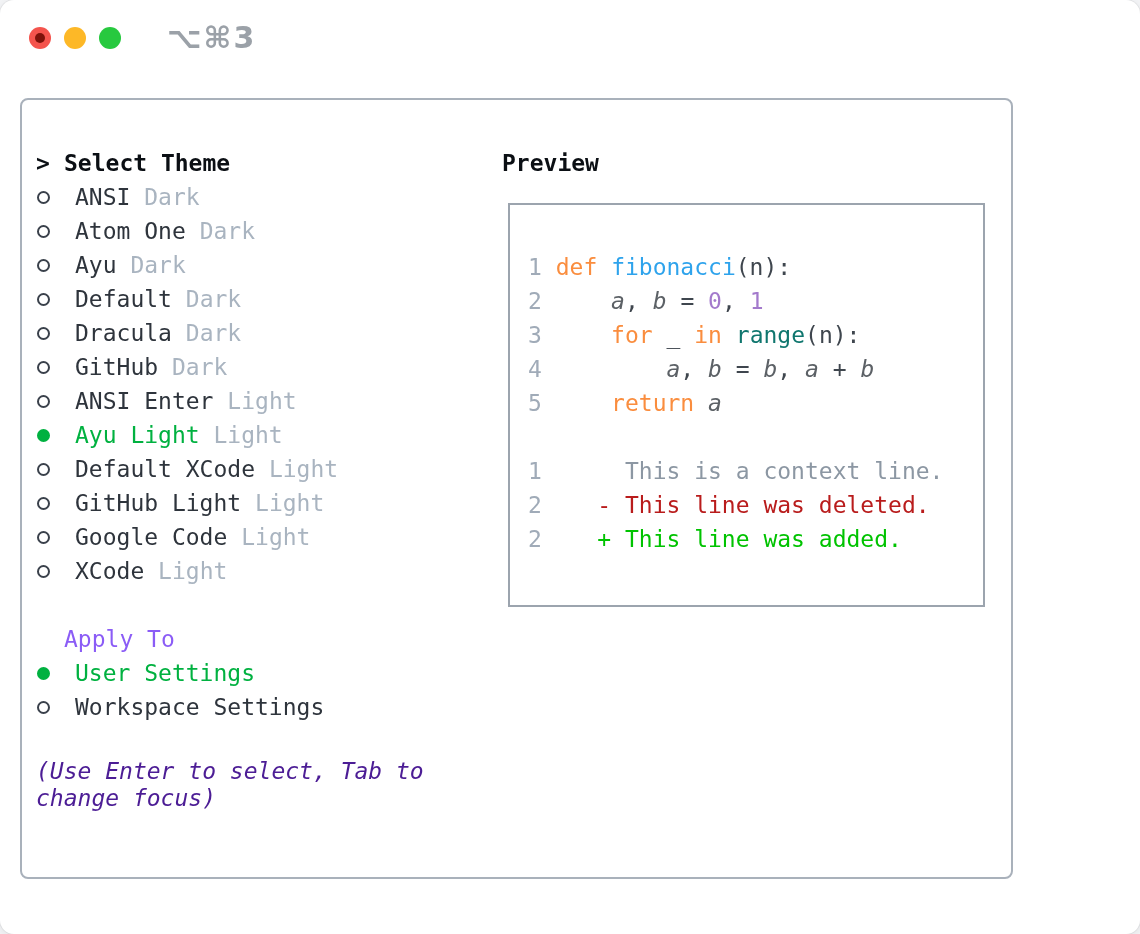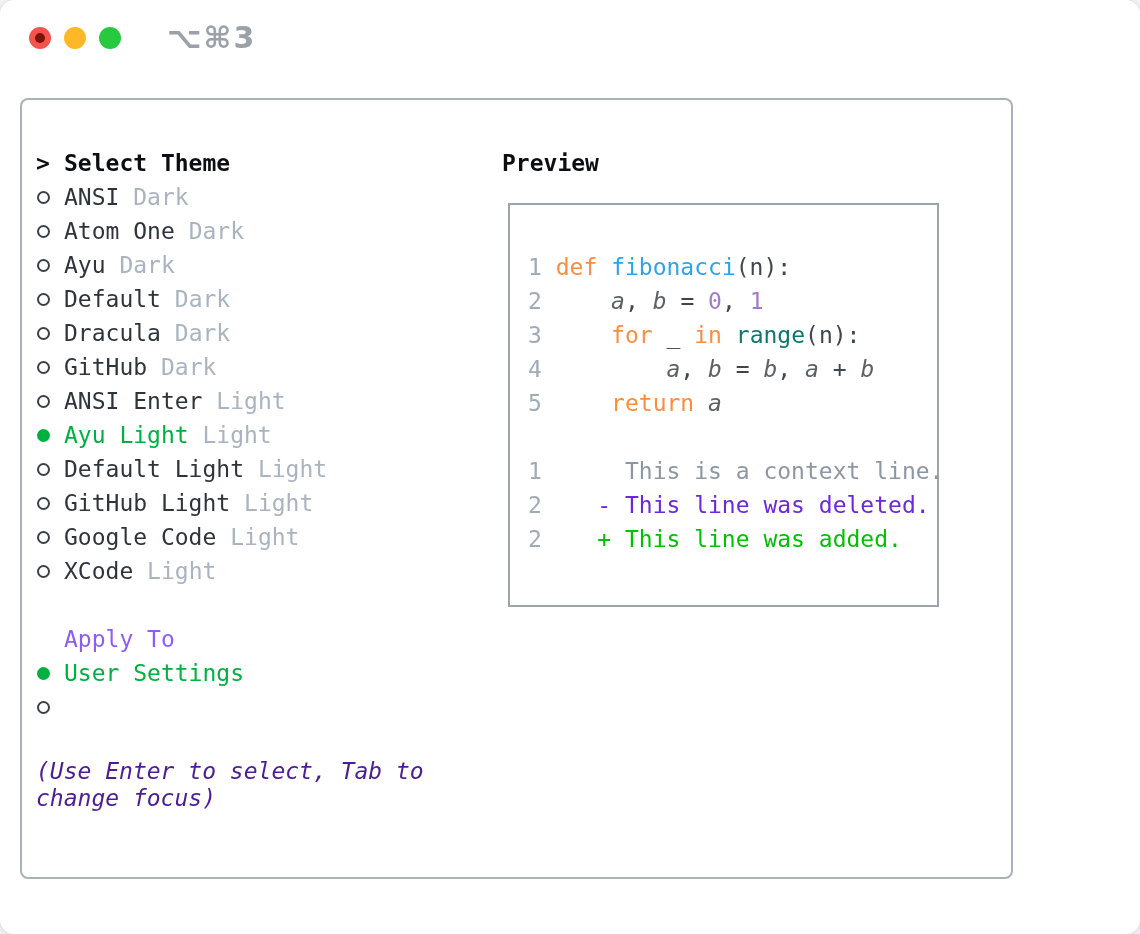--- a/index.html
+++ b/index.html
@@ -25,43 +25,43 @@
     border:2px solid #a9b1bb;border-radius:8px;background:#fff;box-sizing:border-box;
   }
   
   .left-col{position:absolute;left:36px;top:146px;font-size:23px;line-height:34px;color:#2e343c;}
   .row{display:flex;align-items:center;height:34px;white-space:pre;}
   .bullet-cell{width:28px;display:flex;align-items:center;flex:none;}
   .cursor{font-weight:bold;color:#0b0f14;}
   .radio{width:13px;height:13px;border:2px solid #3a414b;border-radius:50%;box-sizing:border-box;margin-left:1px;}
   .radio.sel{background:#00b140;border-color:#00b140;}
   .hdr{font-weight:bold;color:#0b0f14;}
-  .item-name{color:#2e343c;}
+  .item-name{color:#2e343c;margin-left:11px;}
   .item-name.sel{color:#00b140;}
   .variant{color:#a9b4c0;}
   .subhdr{color:#8b5cf6;}
   .spacer{height:34px;}
   .hint{width:420px;color:#4c1d95;white-space:normal;line-height:27px;font-style:italic;}
   
   .preview-title{position:absolute;left:502px;top:146px;height:34px;line-height:34px;font-size:23px;font-weight:bold;color:#0b0f14;}
   .preview-box{
-    position:absolute;left:508px;top:203px;width:431px;height:404px;
+    position:absolute;left:508px;top:203px;width:477px;height:404px;
     border:2px solid #9ca4ae;background:#fff;box-sizing:border-box;
   }
   .code{position:absolute;left:18px;top:45px;font-size:23px;line-height:34px;}
   .line{height:34px;white-space:pre;color:#5c6166;}
   .tk-ln{color:#a0abb8;}
   .tk-kw{color:#fa8d3e;}
   .tk-fn{color:#2ea3ec;}
   .tk-num{color:#a37acc;}
   .tk-call{color:#0f766e;}
   .tk-var{color:#5c6166;font-style:italic;}
   .tk-pn{color:#3f464e;}
   .tk-ctx{color:#8c97a3;}
-  .tk-del{color:#6d28d9;text-align:center;}
+  .tk-del{color:#b91c1c;text-align:center;}
   .tk-add{color:#00c300;margin-top:17px;}
 </style>
 </head>
 <body>
 
 <div class="window">
 
   <div class="light light-red">
       <div class="dot"></div>
     </div>
@@ -78,33 +78,33 @@
     </div>
     <div id="theme-items">
         <div class="row"><span class="bullet-cell"><span class="radio"></span></span><span class="item-name">ANSI</span><span> </span><span class="variant">Dark</span></div>
         <div class="row"><span class="bullet-cell"><span class="radio"></span></span><span class="item-name">Atom One</span><span> </span><span class="variant">Dark</span></div>
         <div class="row"><span class="bullet-cell"><span class="radio"></span></span><span class="item-name">Ayu</span><span> </span><span class="variant">Dark</span></div>
         <div class="row"><span class="bullet-cell"><span class="radio"></span></span><span class="item-name">Default</span><span> </span><span class="variant">Dark</span></div>
         <div class="row"><span class="bullet-cell"><span class="radio"></span></span><span class="item-name">Dracula</span><span> </span><span class="variant">Dark</span></div>
         <div class="row"><span class="bullet-cell"><span class="radio"></span></span><span class="item-name">GitHub</span><span> </span><span class="variant">Dark</span></div>
         <div class="row"><span class="bullet-cell"><span class="radio"></span></span><span class="item-name">ANSI Enter</span><span> </span><span class="variant">Light</span></div>
         <div class="row"><span class="bullet-cell"><span class="radio sel"></span></span><span class="item-name sel">Ayu Light</span><span> </span><span class="variant">Light</span></div>
-        <div class="row"><span class="bullet-cell"><span class="radio"></span></span><span class="item-name">Default Light</span><span> </span><span class="variant">Light</span></div>
+        <div class="row"><span class="bullet-cell"><span class="radio"></span></span><span class="item-name">Default XCode</span><span> </span><span class="variant">Light</span></div>
         <div class="row"><span class="bullet-cell"><span class="radio"></span></span><span class="item-name">GitHub Light</span><span> </span><span class="variant">Light</span></div>
         <div class="row"><span class="bullet-cell"><span class="radio"></span></span><span class="item-name">Google Code</span><span> </span><span class="variant">Light</span></div>
         <div class="row"><span class="bullet-cell"><span class="radio"></span></span><span class="item-name">XCode</span><span> </span><span class="variant">Light</span></div>
       </div>
     <div class="spacer"></div>
     <div class="row">
       <span class="bullet-cell"></span>
       <span class="subhdr">Apply To</span>
     </div>
     <div id="apply-options">
         <div class="row"><span class="bullet-cell"><span class="radio sel"></span></span><span class="item-name sel">User Settings</span></div>
-        <div class="row"><span class="bullet-cell"><span class="radio"></span></span></div>
+        <div class="row"><span class="bullet-cell"><span class="radio"></span></span><span class="item-name">Workspace Settings</span></div>
       </div>
     <div class="spacer"></div>
     <div class="hint">(Use Enter to select, Tab to change focus)</div>
   </div>
 
   <div class="preview-title">Preview</div>
   <div class="preview-box">
     <div class="code" id="preview-code">
         <div class="line"><span class="tk-ln">1</span><span> </span><span class="tk-kw">def</span><span> </span><span class="tk-fn">fibonacci</span><span class="tk-pn">(n):</span></div>
         <div class="line"><span class="tk-ln">2</span><span>     </span><span class="tk-var">a</span><span class="tk-pn">, </span><span class="tk-var">b</span><span class="tk-pn"> = </span><span class="tk-num">0</span><span class="tk-pn">, </span><span class="tk-num">1</span></div>

